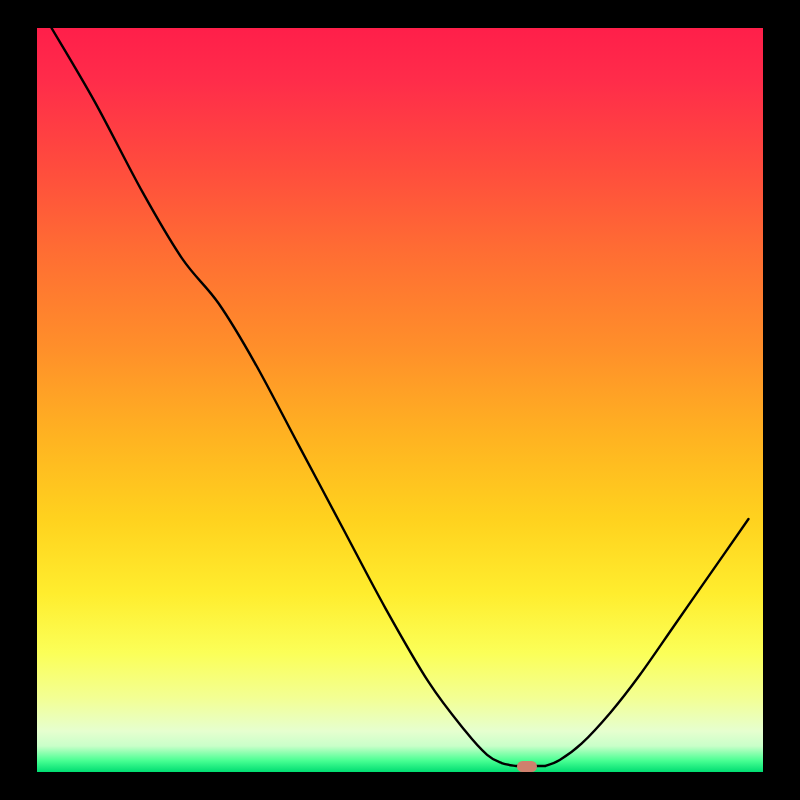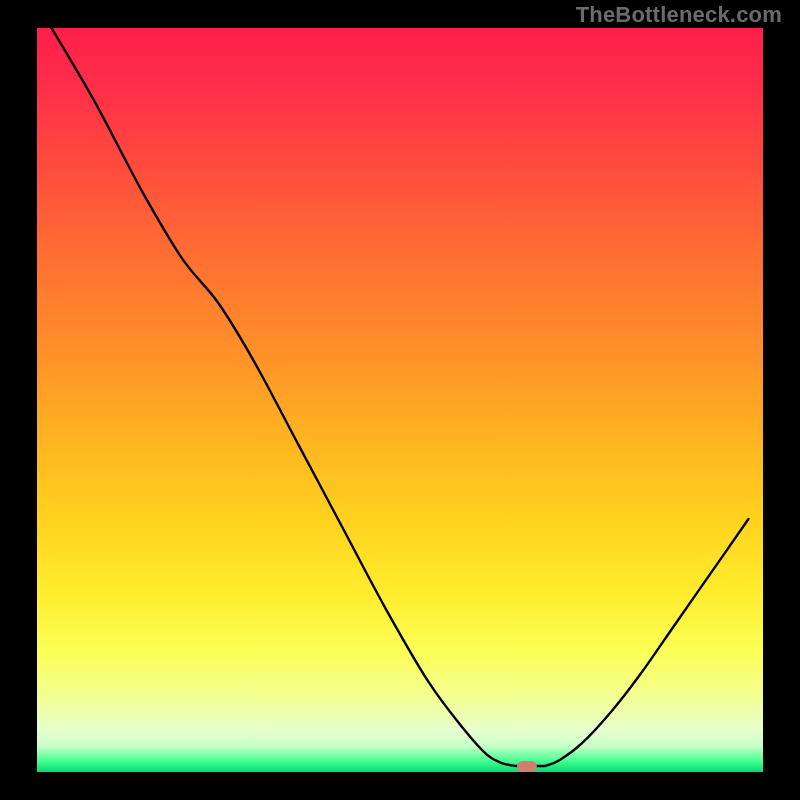--- a/index.html
+++ b/index.html
@@ -39,21 +39,20 @@
     width: 20px;
     height: 11px;
     border-radius: 6px;
     background: #cf806d;
   }
 </style>
 </head>
 <body>
 
 <div class="frame">
-  <div class="watermark">TheBottleneck.com</div>
 
   <svg class="plot" viewBox="0 0 726 744" preserveAspectRatio="none">
     <defs>
       <linearGradient id="bg-grad" x1="0" y1="0" x2="0" y2="1">
           <stop offset="0.00%" stop-color="#ff1f4a"></stop>
           <stop offset="7.00%" stop-color="#ff2c4a"></stop>
           <stop offset="18.00%" stop-color="#ff4a3e"></stop>
           <stop offset="30.00%" stop-color="#ff6d33"></stop>
           <stop offset="43.00%" stop-color="#ff8f2a"></stop>
           <stop offset="55.00%" stop-color="#ffb321"></stop>

